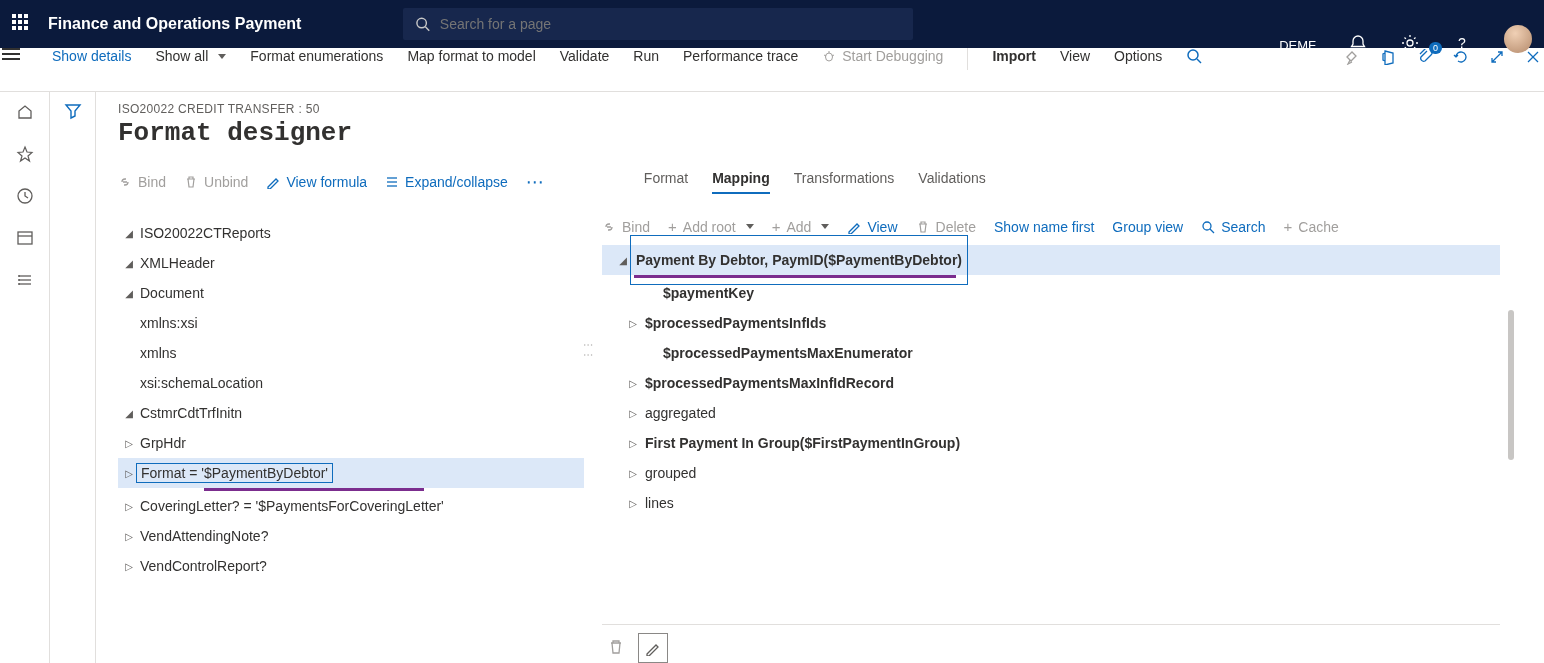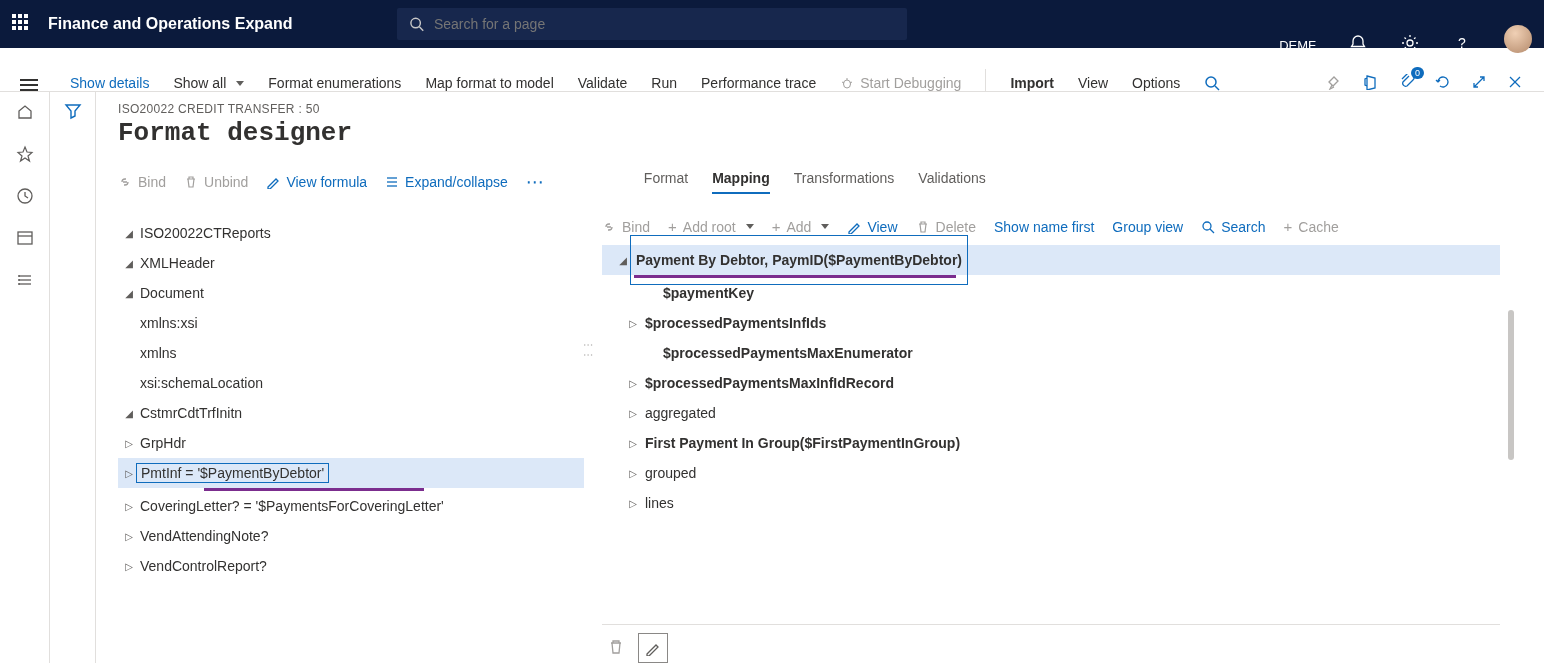--- a/index.html
+++ b/index.html
@@ -6,21 +6,21 @@
 body { width: 1544px; height: 663px; overflow: hidden; background: #fff; color: #323130; font-size: 14px; }
 .topbar { height: 48px; background: #0b1a3c; color: #fff; display: flex; align-items: center; padding: 0 12px; gap: 16px; }
 .waffle { width: 20px; height: 20px; display: grid; grid-template-columns: repeat(3, 4px); grid-template-rows: repeat(3, 4px); gap: 2px; cursor: pointer; }
 .waffle span { background: #fff; }
 .app-title { font-size: 16px; font-weight: 600; }
 .searchbox { margin-left: auto; margin-right: auto; width: 510px; height: 32px; background: #17274d; border-radius: 2px; display: flex; align-items: center; padding: 0 12px; color: #c8c8c8; gap: 10px; position: relative; left: -60px; }
 .searchbox input { background: transparent; border: none; outline: none; color: #fff; width: 100%; font-size: 14px; }
 .top-icons { display: flex; align-items: flex-end; gap: 32px; margin-left: auto; margin-top: 30px; }
 .top-icons .tii { width: 20px; height: 20px; display: flex; align-items: center; justify-content: center; cursor: pointer; }
 .avatar { width: 28px; height: 28px; border-radius: 50%; background: radial-gradient(circle at 40% 30%, #f0d0b5, #b48a6b); }
-.cmdbar { height: 44px; border-bottom: 1px solid #e1dfdd; display: flex; align-items: flex-end; padding: 0 20px; gap: 24px; font-size: 14px; color: #323130; }
+.cmdbar { height: 44px; border-bottom: 1px solid #e1dfdd; display: flex; align-items: flex-start; padding: 0 2px; gap: 24px; font-size: 14px; color: #323130; }
 .hamburger { width: 18px; display: flex; flex-direction: column; gap: 3px; cursor: pointer; margin-right: 8px; }
 .hamburger span { height: 2px; background: #323130; }
 .cmd-link { color: #0f6cbd; cursor: pointer; }
 .cmd-item { cursor: pointer; display: flex; align-items: center; gap: 6px; }
 .cmd-disabled { color: #a19f9d; display: flex; align-items: center; gap: 6px; }
 .divider { width: 1px; height: 22px; background: #e1dfdd; }
 .spacer { flex: 1; }
 .right-cmd-icons { display: flex; align-items: center; gap: 18px; }
 .ricon { width: 18px; height: 18px; cursor: pointer; display: flex; align-items: center; justify-content: center; color: #0f6cbd; }
 .body-wrap { display: flex; height: calc(663px - 48px - 44px); }
@@ -84,21 +84,21 @@
     <span></span>
       <span></span>
       <span></span>
       <span></span>
       <span></span>
       <span></span>
       <span></span>
       <span></span>
       <span></span>
   </div>
-  <div class="app-title">Finance and Operations Expand</div>
+  <div class="app-title">Finance and Operations Payment</div>
   <div class="searchbox">
     <svg width="16" height="16" viewBox="0 0 16 16">
         <circle cx="7" cy="7" r="5" stroke="#c8c8c8" stroke-width="1.5" fill="none"></circle>
         <line x1="11" y1="11" x2="15" y2="15" stroke="#c8c8c8" stroke-width="1.5"></line>
       </svg>
     <input type="text" placeholder="Search for a page" style="">
   </div>
   <div class="top-icons">
     <span style="font-size:13px;">DEMF</span>
     <span class="tii">
@@ -306,21 +306,21 @@
           <div class="node offset-3">
               <span class="caret">◢</span>
               <span class="label">CstmrCdtTrfInitn</span>
             </div>
           <div class="node offset-4">
               <span class="caret">▷</span>
               <span class="label">GrpHdr</span>
             </div>
           <div class="node offset-4 selected-row">
               <span class="caret">▷</span>
-              <span class="label selected-label">PmtInf = '$PaymentByDebtor'</span>
+              <span class="label selected-label">Format = '$PaymentByDebtor'</span>
             </div>
           <div class="underline" style="margin-left:86px; width:220px;"></div>
           <div class="node offset-1">
               <span class="caret">▷</span>
               <span class="label">CoveringLetter? = '$PaymentsForCoveringLetter'</span>
             </div>
           <div class="node offset-1">
               <span class="caret">▷</span>
               <span class="label">VendAttendingNote?</span>
             </div>

